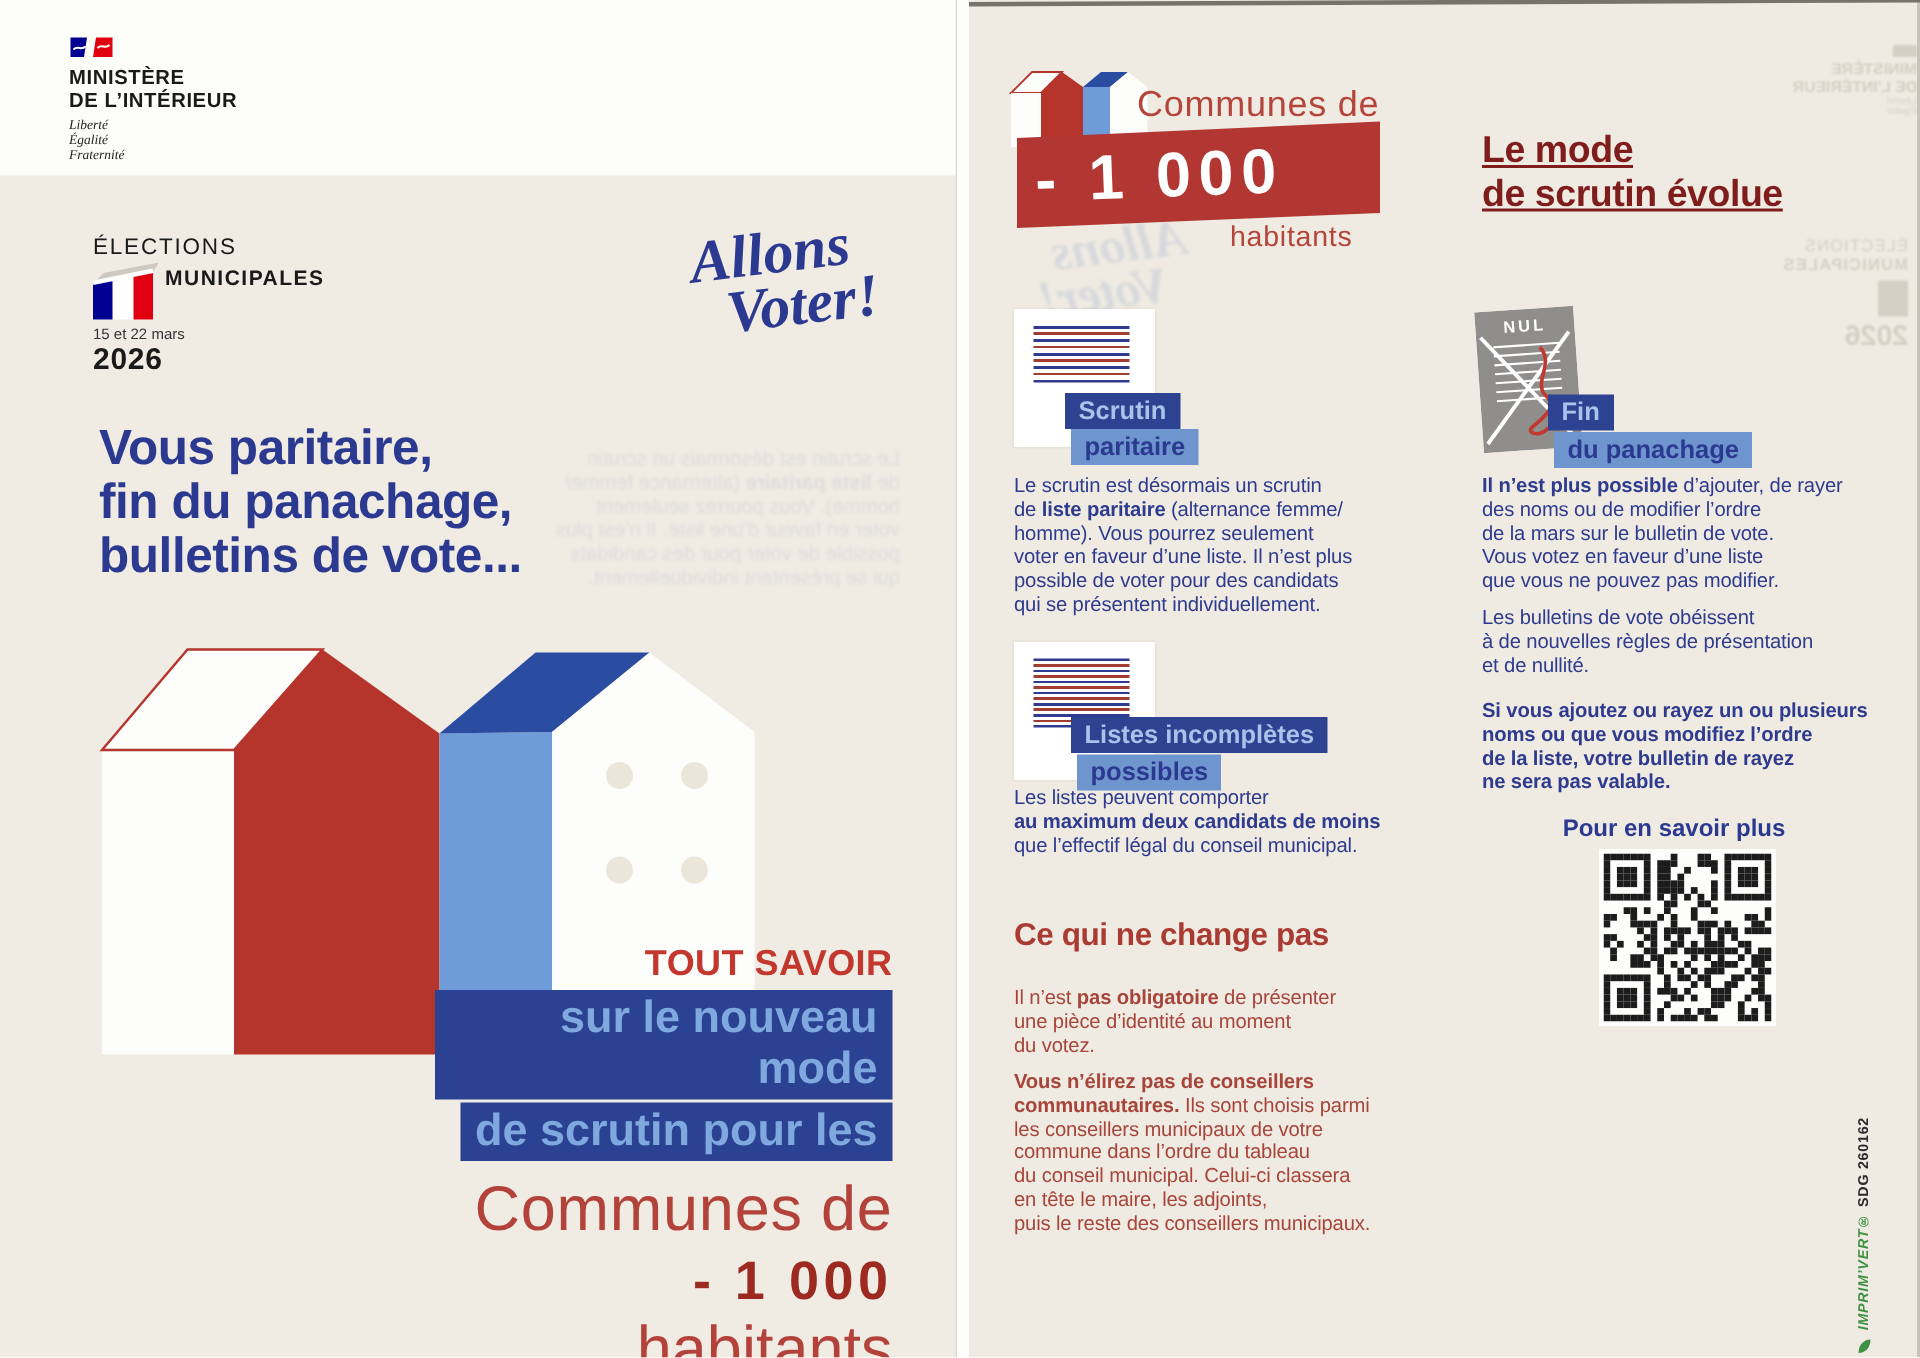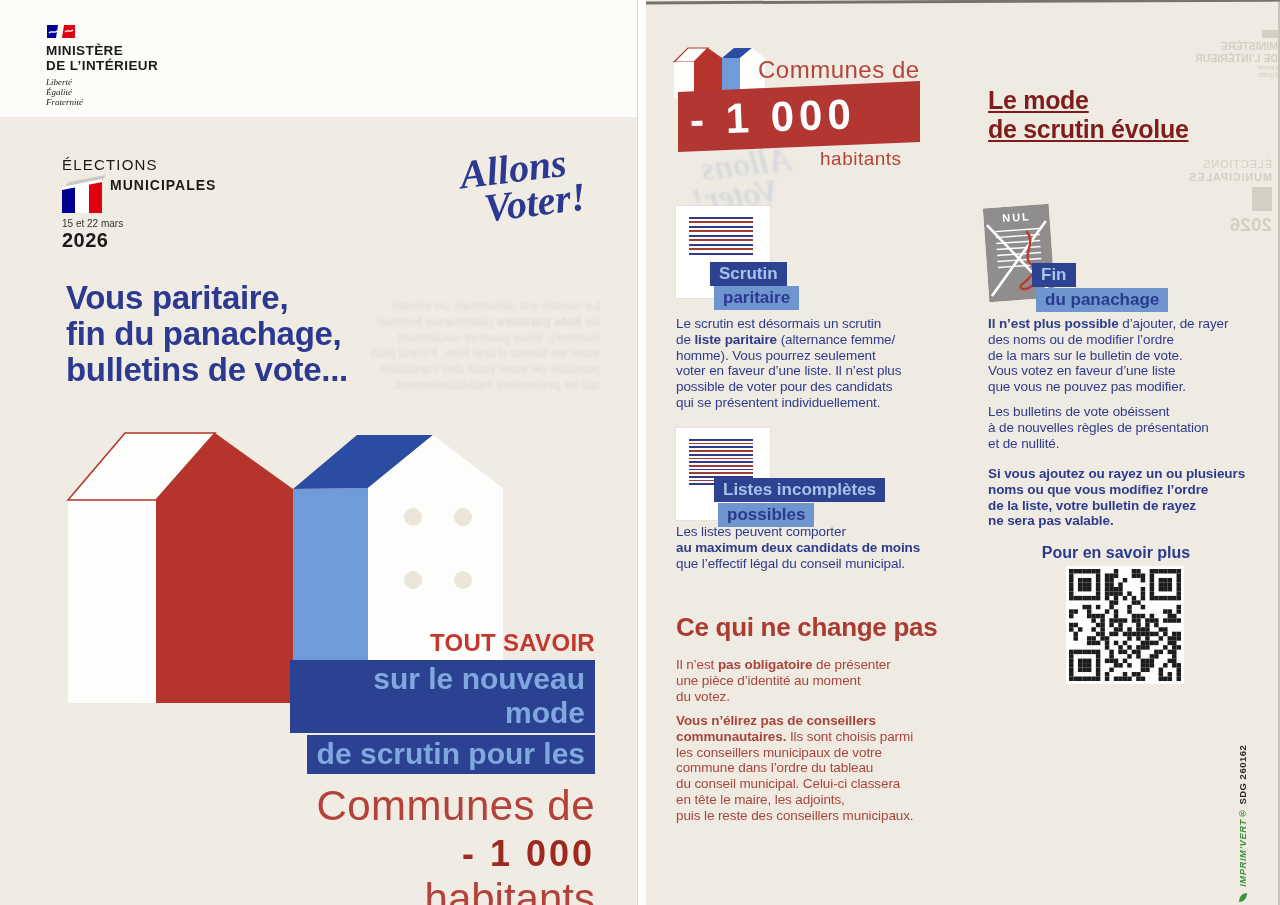--- a/index.html
+++ b/index.html
@@ -48,21 +48,21 @@
   .r-habitants { left:820px; top:148px; font-size:19px; color:#b5443a; letter-spacing:.5px; }
   .banner-text { left:690px; top:92px; width:230px; transform:rotate(-2.2deg); color:#fff;
                  font-size:42px; font-weight:800; letter-spacing:5px; }
 
   .mode-title { left:988px; top:86px; font-size:25px; line-height:29px; font-weight:800; color:#7f1d1d; letter-spacing:-0.3px;text-decoration:underline; }
 
   
   .blue-body { color:#2e3b8e; font-size:13.5px; line-height:15.8px; letter-spacing:-0.1px; }
   .red-body  { color:#a8453b; font-size:13.5px; line-height:15.8px; letter-spacing:-0.1px; }
   .bseg { font-weight:700; }
-  .section-red { font-size:26px; font-weight:800; color:#a93b32; letter-spacing:-0.3px; }
+  .section-red { font-size:21px; font-weight:800; color:#a93b32; letter-spacing:-0.3px; }
 
   .chip { display:inline-block; font-weight:700; font-size:17px; line-height:1; padding:3px 9px 4px; }
   .chip-dark  { background:#2e4292; color:#a6c3e9; }
   .chip-light { background:#6f95cf; color:#2b3990; }
 
   .list-card { background:#fff; box-shadow:0 0 0 1px rgba(0,0,0,0.03); }
   .stripes { position:absolute; left:13px; top:11px; width:64px;
     background-image:
       repeating-linear-gradient(180deg,#2e3b8e 0px,#2e3b8e 2px,rgba(0,0,0,0) 2px,rgba(0,0,0,0) 9px),
       repeating-linear-gradient(180deg,rgba(0,0,0,0) 0px,rgba(0,0,0,0) 4.5px,#a33c31 4.5px,#a33c31 6.3px,rgba(0,0,0,0) 6.3px,rgba(0,0,0,0) 9px); }

